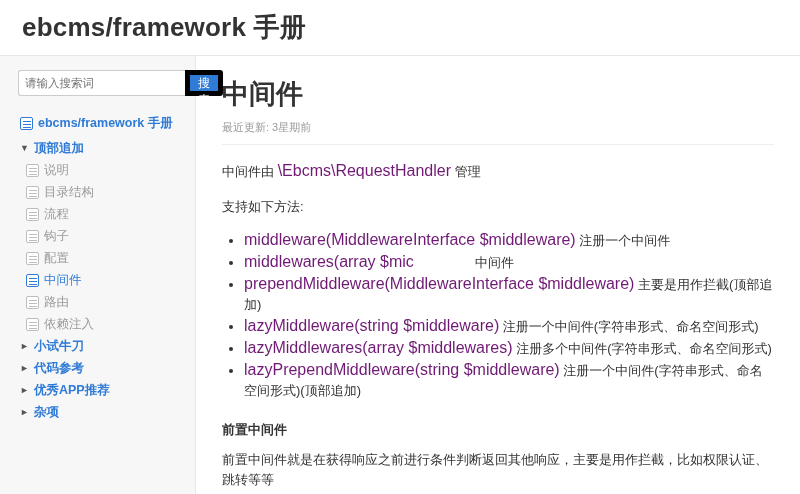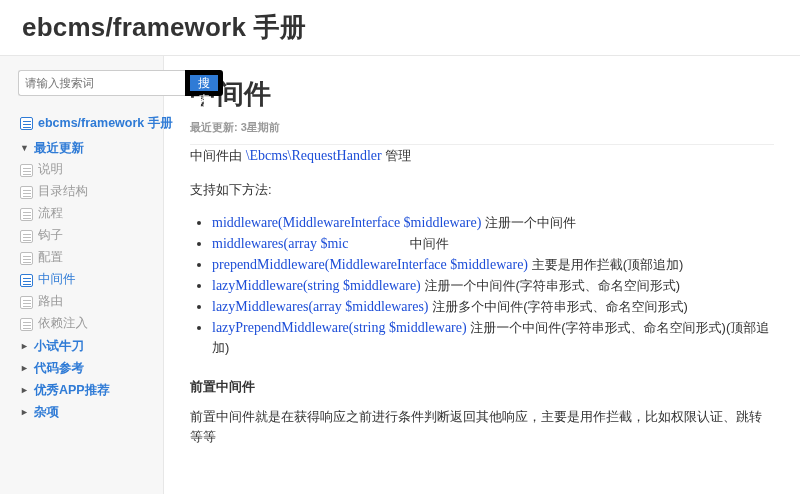--- a/index.html
+++ b/index.html
@@ -29,21 +29,21 @@
     letter-spacing: 0.2px;
   }
 
   .body-wrap {
     display: flex;
     height: 438px;
   }
 
   
   .sidebar {
-    width: 164px;
+    width: 196px;
     background: #f7f7f7;
     border-right: 1px solid #e7e7e7;
     padding: 14px 0 0 0;
     position: relative;
   }
   .search-row {
     display: flex;
     padding: 0 12px 0 18px;
     margin-bottom: 16px;
   }
@@ -86,23 +86,22 @@
     color: #2f7bd6;
     font-weight: bold;
     margin-bottom: 3px;
   }
   .nav-top {
     padding-left: 20px;
     color: #2f7bd6;
     font-weight: bold;
   }
   .nav-child {
-    padding-left: 20px;
+    padding-left: 26px;
     color: #9a9a9a;
-    font-family: Liberation Mono, monospace;
   }
   .nav-child.active { color: #2f7bd6; }
   .caret {
     display: inline-block;
     width: 11px;
     font-size: 9px;
     color: #555;
     margin-right: 3px;
   }
   .doc-icon {
@@ -139,29 +138,29 @@
     font-weight: bold;
     color: #333;
     margin: 0 0 10px 0;
     line-height: 1.2;
   }
   .updated {
     font-size: 11px;
     color: #999;
     border-bottom: 1px solid #eee;
     padding-bottom: 9px;
-    font-weight: bold;
+    margin-bottom: 14px;
   }
   .para { margin: 0 0 13px 0; font-size: 13px; line-height: 1.55; color: #333; }
   .para.bold { font-weight: bold; }
   .sub-head { font-weight: bold; font-size: 13px; margin: 16px 0 11px 0; color: #333; }
   code, .code {
-    font-family: Liberation Serif, serif;
-    color: #1d4ed8;
-    font-size: 14px;
+    font-family: Liberation Sans, sans-serif;
+    color: #701a75;
+    font-size: 16px;
   }
   ul.list {
     margin: 0 0 20px 0;
     padding-left: 22px;
     list-style: disc;
   }
   ul.list li {
     line-height: 20px;
     font-size: 13px;
     color: #333;
@@ -188,21 +187,21 @@
 
     <div class="nav">
 
       <div class="nav-item nav-root">
         <span class="doc-icon blue"></span>
         <span>ebcms/framework 手册</span>
       </div>
 
       <div class="nav-item nav-top">
         <span class="caret">▼</span>
-        <span>最近更新</span>
+        <span>顶部追加</span>
       </div>
 
       <div class="nav-item nav-child">
         <span class="doc-icon"></span>
         <span>说明</span>
       </div>
       <div class="nav-item nav-child">
         <span class="doc-icon"></span>
         <span>目录结构</span>
       </div>

